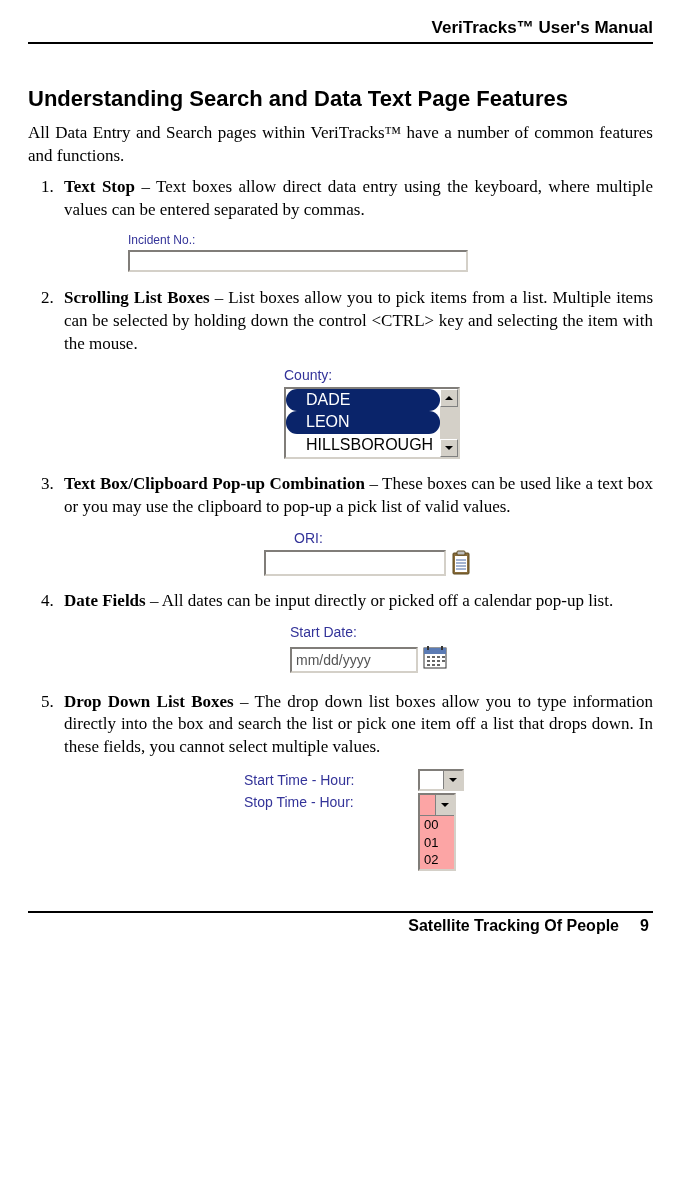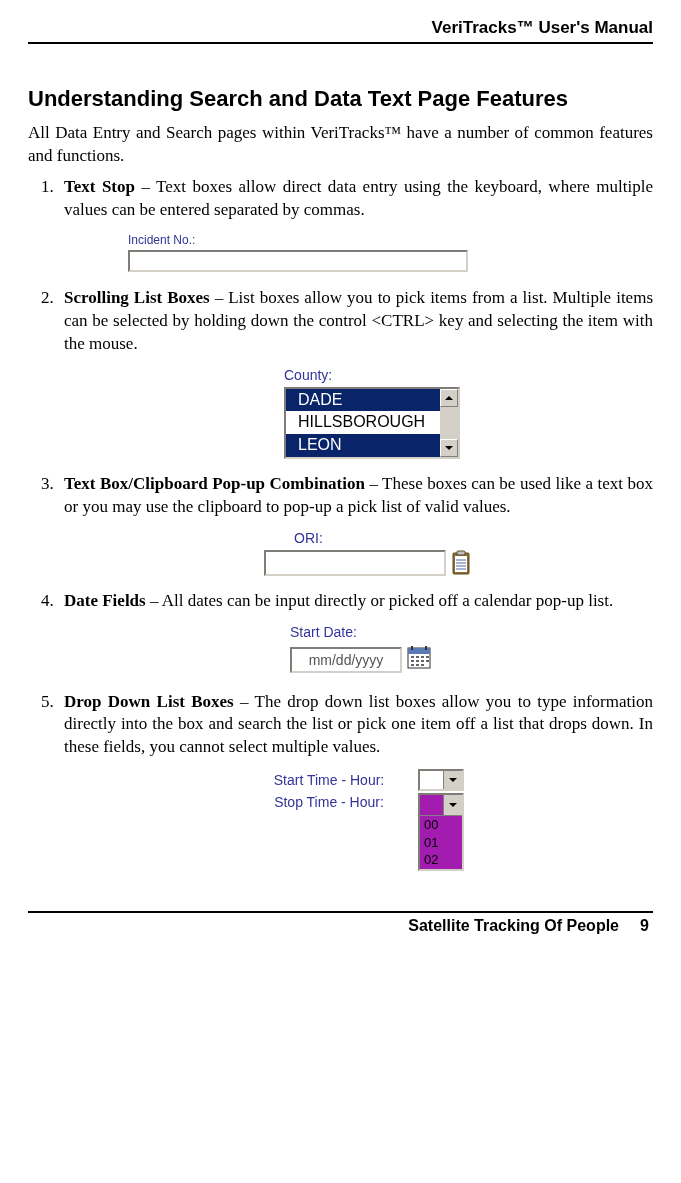--- a/index.html
+++ b/index.html
@@ -89,22 +89,23 @@
     width: 176px;
     box-sizing: border-box;
     position: relative;
     font-family: Arial, sans-serif;
     font-size: 16px;
   }
   .listbox-items {
     width: calc(100% - 18px);
   }
   .listbox-item {
-    padding: 1px 12px;
+    padding: 1px 20px;
     line-height: 1.3;
+    border-radius: 11px;
   }
   .listbox-item.selected {
     background: #0a246a;
     color: #fff;
   }
   .scrollbar {
     position: absolute;
     right: 0;
     top: 0;
     bottom: 0;
@@ -163,46 +164,45 @@
   }
   .date-row {
     display: flex;
     align-items: center;
     gap: 4px;
   }
   .date-input {
     border: 2px inset #d4d0c8;
     background: #fff;
     height: 26px;
-    width: 112px;
+    width: 128px;
     box-sizing: border-box;
     font-family: Arial, sans-serif;
     font-size: 14px;
     color: #555;
     padding: 3px 4px;
-    text-align: center;
   }
   .calendar-icon svg { width: 26px; height: 26px; }
 
   
   .fig-time {
     width: 280px;
     margin-left: 180px;
   }
   .time-row {
     display: flex;
     align-items: center;
     margin-bottom: 2px;
   }
   .time-label {
     font-family: Verdana, Geneva, sans-serif;
     font-size: 14px;
     color: #333399;
     width: 170px;
-    text-align: center;
+    text-align: left;
     padding-right: 4px;
   }
   .dd-closed {
     display: flex;
     border: 2px inset #d4d0c8;
     height: 22px;
     width: 46px;
     box-sizing: border-box;
     background: #fff;
   }
@@ -210,23 +210,23 @@
   .dd-btn {
     width: 18px;
     background: #d4d0c8;
     border-left: 1px solid #808080;
     display: flex;
     align-items: center;
     justify-content: center;
   }
   .dd-open {
     border: 2px inset #d4d0c8;
-    width: 46px;
-    box-sizing: border-box;
-    background: #a21caf;
+    width: 38px;
+    box-sizing: border-box;
+    background: #fca5a5;
     position: relative;
   }
   .dd-open-header {
     display: flex;
     height: 20px;
     border-bottom: 1px solid #808080;
   }
   .dd-list {
     font-family: Arial, sans-serif;
     font-size: 13px;
@@ -271,22 +271,22 @@
       </div>
     </li>
 
     <li>
       <span class="bold">Scrolling List Boxes</span><span> – List boxes allow you to pick items from a list. Multiple items can be selected by holding down the control &lt;CTRL&gt; key and selecting the item with the mouse.</span>
       <div class="figure fig-county">
         <div class="field-label" style="font-size:14px">County:</div>
         <div class="listbox">
           <div class="listbox-items">
             <div class="listbox-item selected">DADE</div>
+            <div class="listbox-item selected">LEON</div>
             <div class="listbox-item">HILLSBOROUGH</div>
-            <div class="listbox-item selected">LEON</div>
           </div>
           <div class="scrollbar">
             <div class="scroll-btn">
                 <div class="arrow-up"></div>
               </div>
             <div class="scroll-track"></div>
             <div class="scroll-btn">
                 <div class="arrow-down"></div>
               </div>
           </div>

